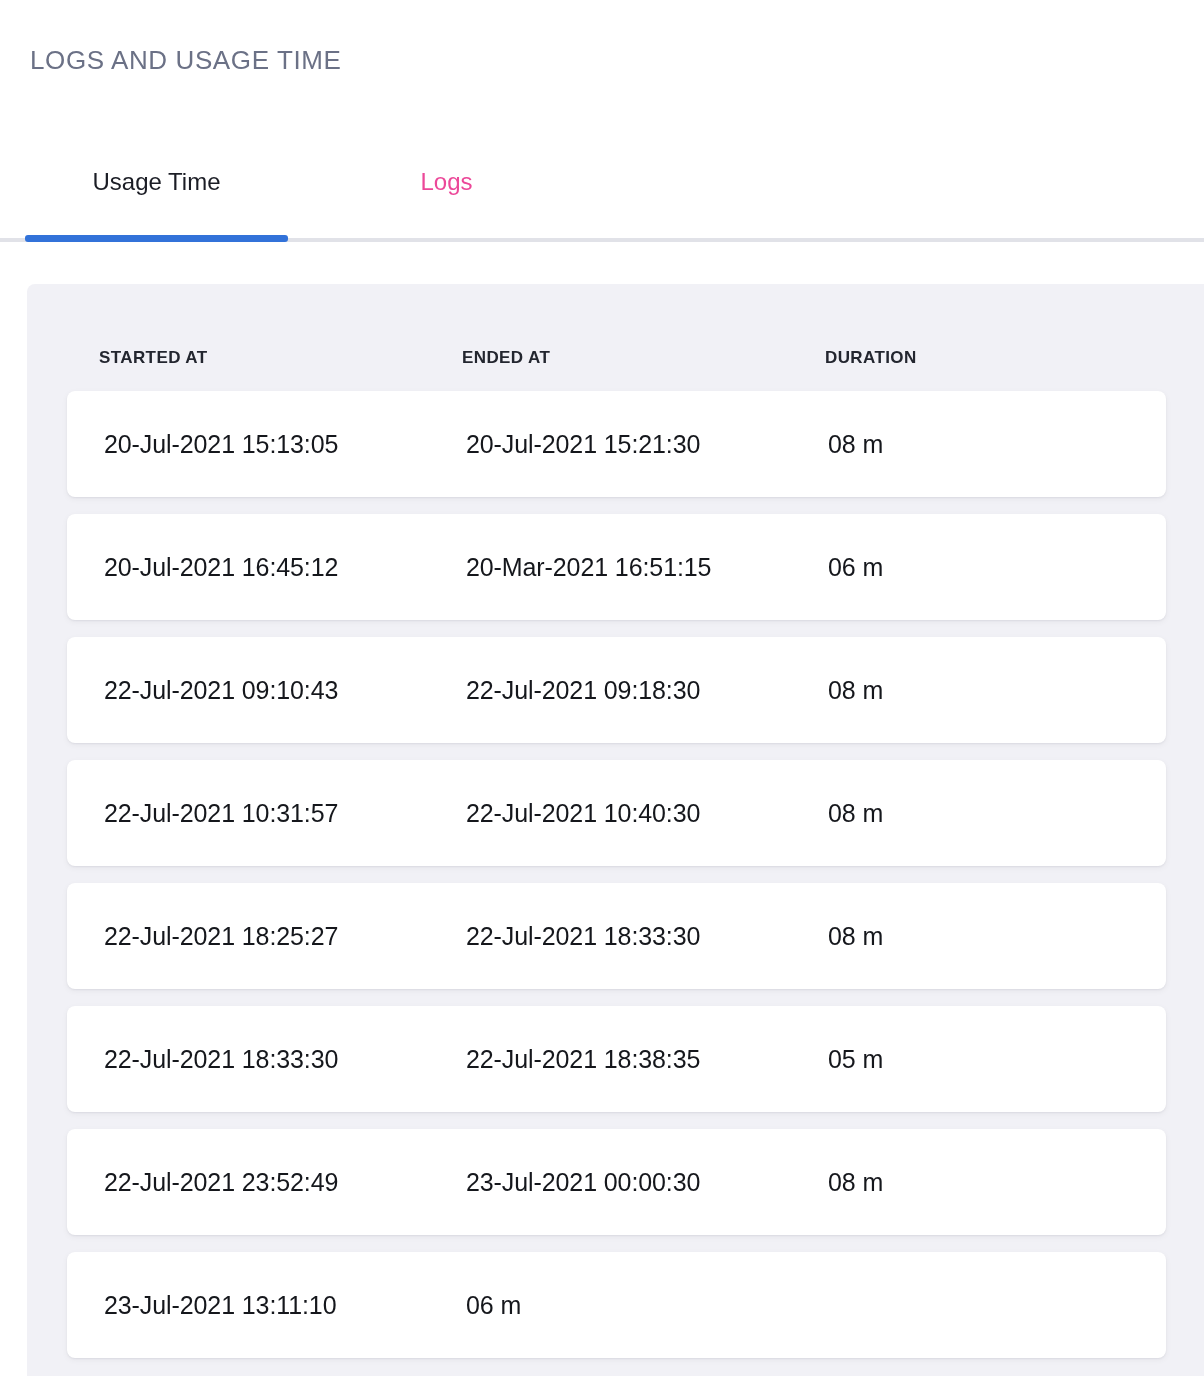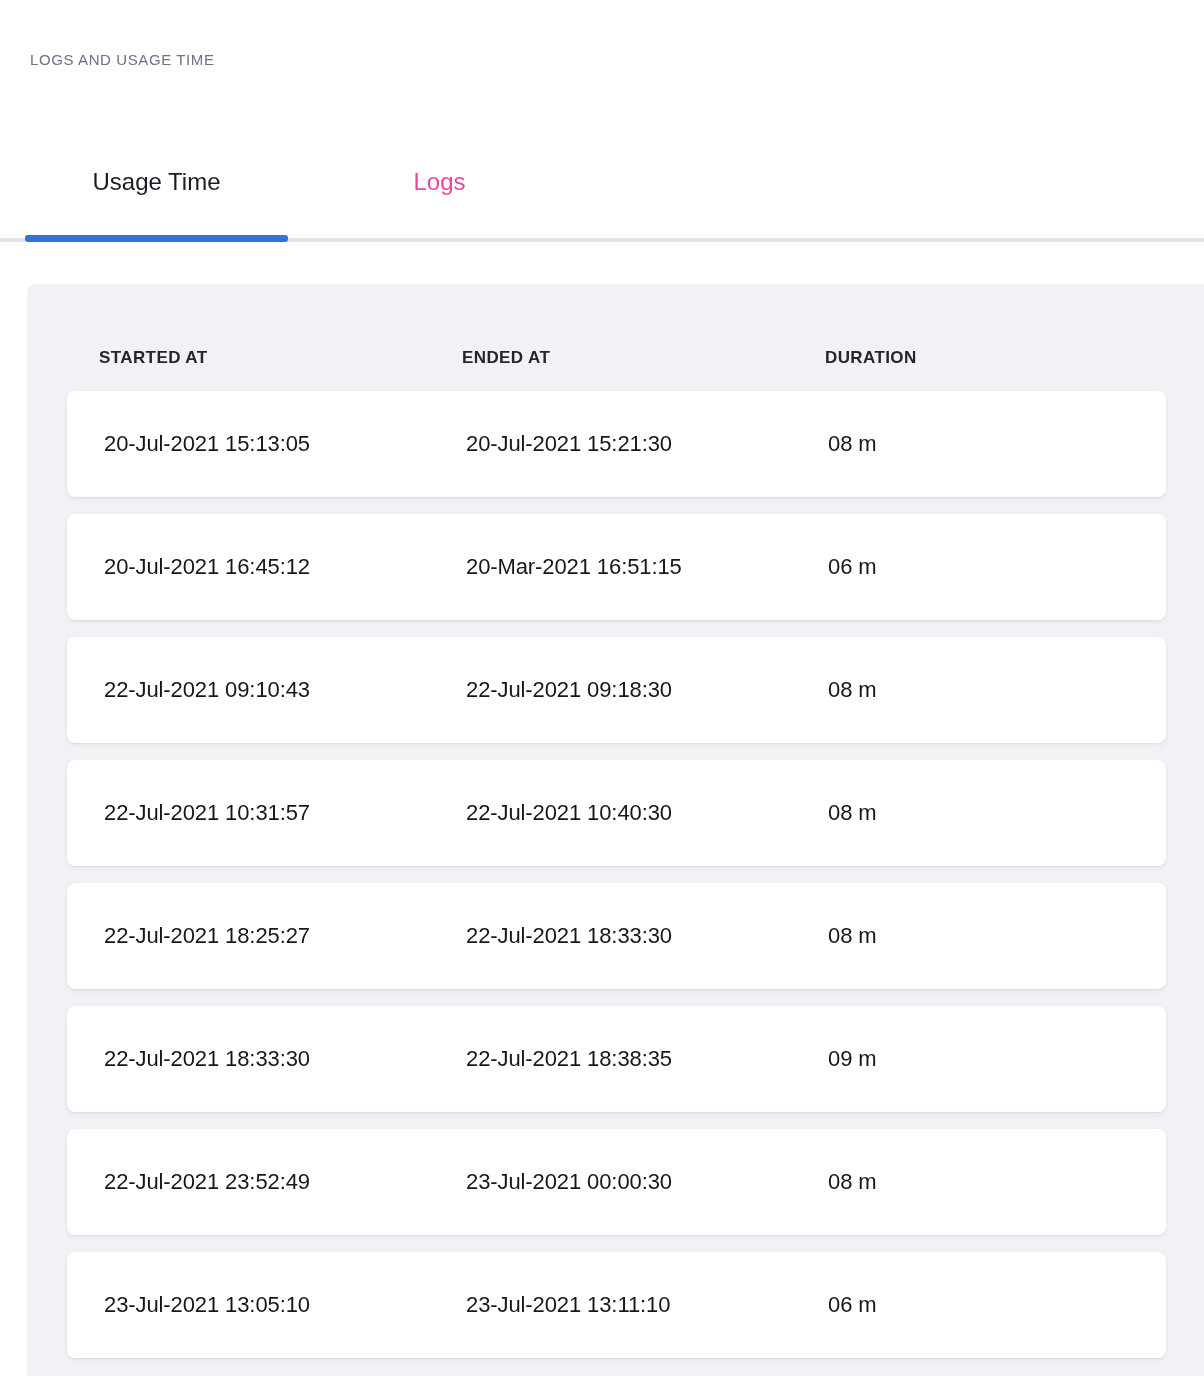--- a/index.html
+++ b/index.html
@@ -14,37 +14,37 @@
 
   .page {
     position: relative;
     width: 1204px;
     height: 1376px;
   }
 
   
   .section-title {
     margin: 46px 0 0 30px;
-    font-size: 15px;
+    font-size: 26px;
     line-height: 28px;
     letter-spacing: 0.6px;
     color: #6b7186;
     font-weight: 400;
   }
 
   
   .tabs-wrap {
     margin-top: 93px;
     position: relative;
     border-bottom: 4px solid #e1e2e8;
   }
   .tabs {
     display: flex;
     margin-left: 25px;
-    gap: 20px;
+    gap: 27px;
   }
   .tab {
     width: 263px;
     text-align: center;
     font-size: 24px;
     line-height: 30px;
     padding-bottom: 41px;
     position: relative;
     color: #ec4899;
     cursor: pointer;
@@ -97,21 +97,21 @@
     height: 106px;
     margin-bottom: 17px;
     display: grid;
     grid-template-columns: 362px 362px 1fr;
     align-items: center;
     padding-left: 37px;
     box-sizing: border-box;
     box-shadow: 0 1px 2px rgba(20, 20, 40, 0.06), 0 2px 6px rgba(20, 20, 40, 0.05);
   }
   .cell {
-    font-size: 22px;
+    font-size: 25px;
     color: #15171c;
     letter-spacing: -0.1px;
     white-space: nowrap;
   }
 </style>
 </head>
 <body>
 
 <div class="page">
 
@@ -164,31 +164,30 @@
 
   <div class="row-card">
     <div class="cell">22-Jul-2021 18:25:27</div>
     <div class="cell">22-Jul-2021 18:33:30</div>
     <div class="cell">08 m</div>
   </div>
 
   <div class="row-card">
     <div class="cell">22-Jul-2021 18:33:30</div>
     <div class="cell">22-Jul-2021 18:38:35</div>
-    <div class="cell">09 m</div>
+    <div class="cell">05 m</div>
   </div>
 
   <div class="row-card">
     <div class="cell">22-Jul-2021 23:52:49</div>
     <div class="cell">23-Jul-2021 00:00:30</div>
     <div class="cell">08 m</div>
   </div>
 
   <div class="row-card">
-    <div class="cell">23-Jul-2021 13:05:10</div>
     <div class="cell">23-Jul-2021 13:11:10</div>
     <div class="cell">06 m</div>
   </div>
 </div>
 
   </div>
 
 </div>
 
 </body></html>

